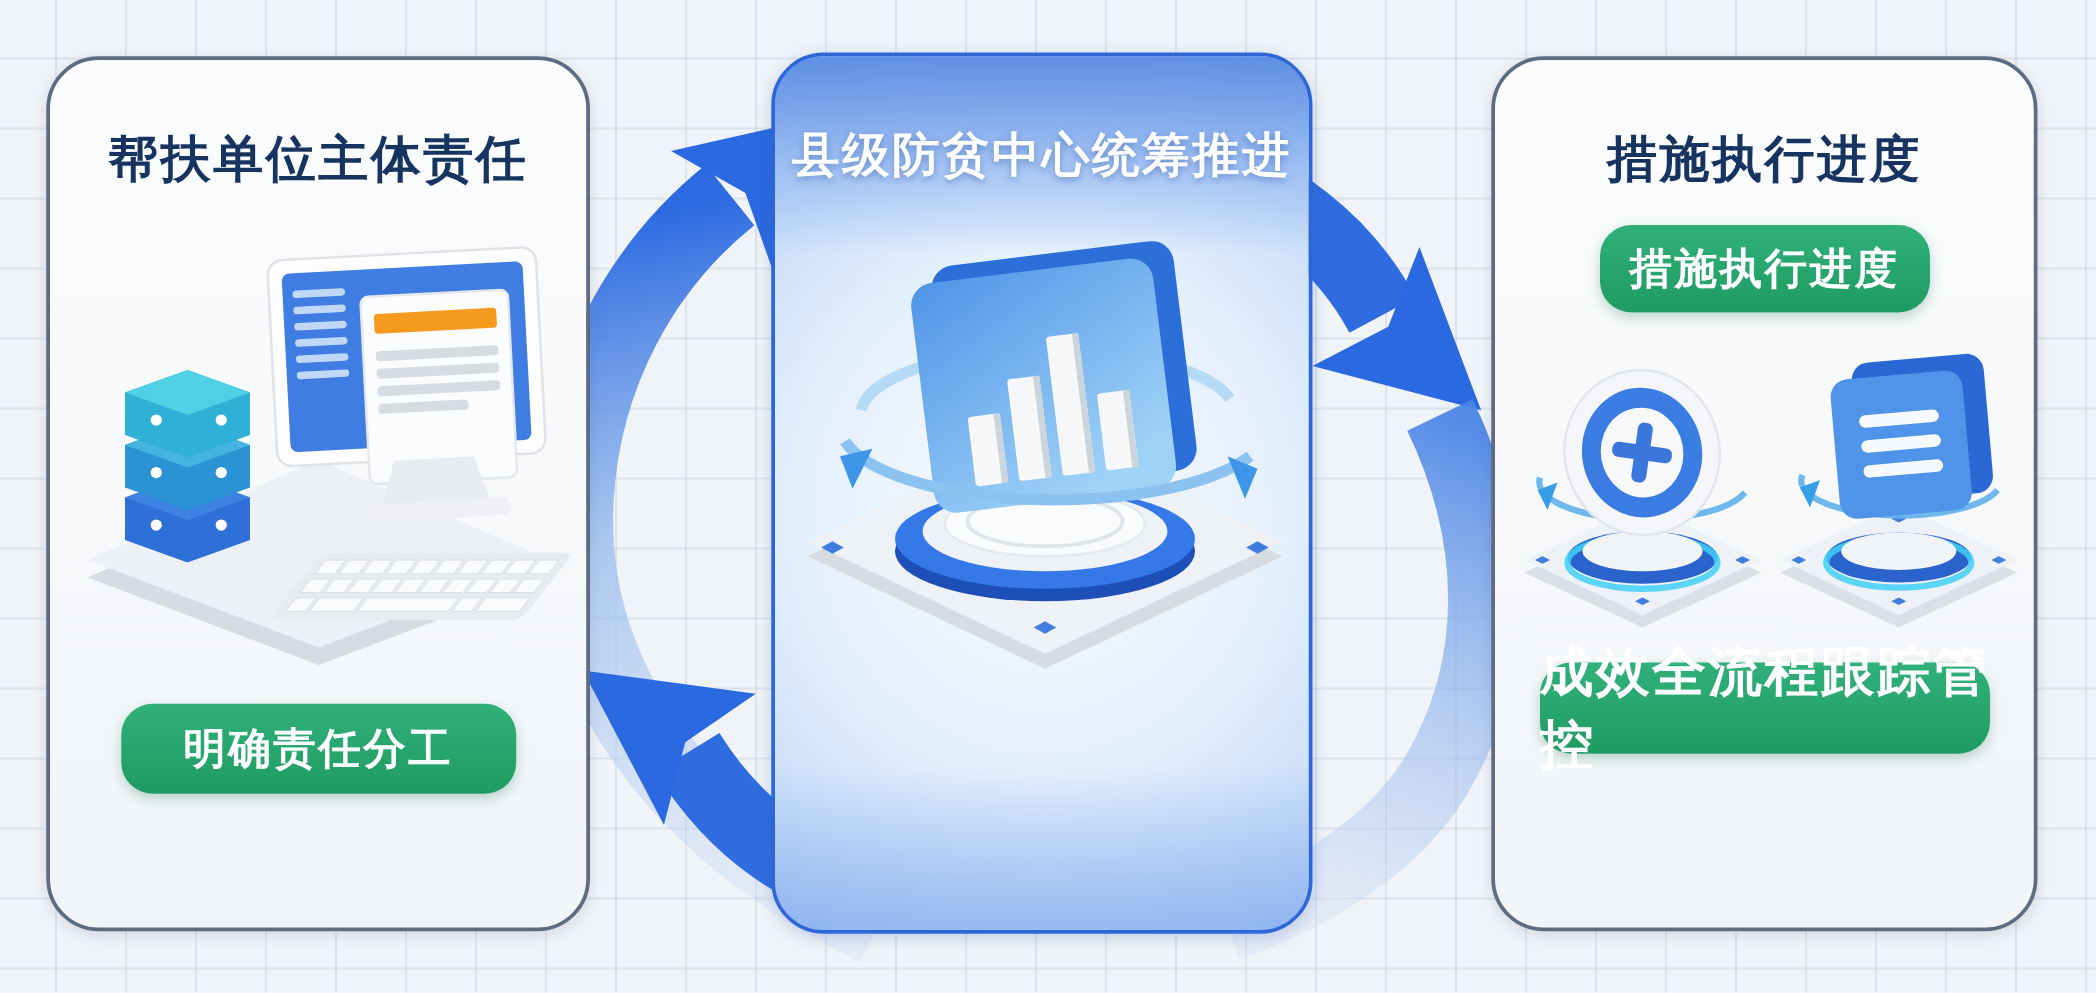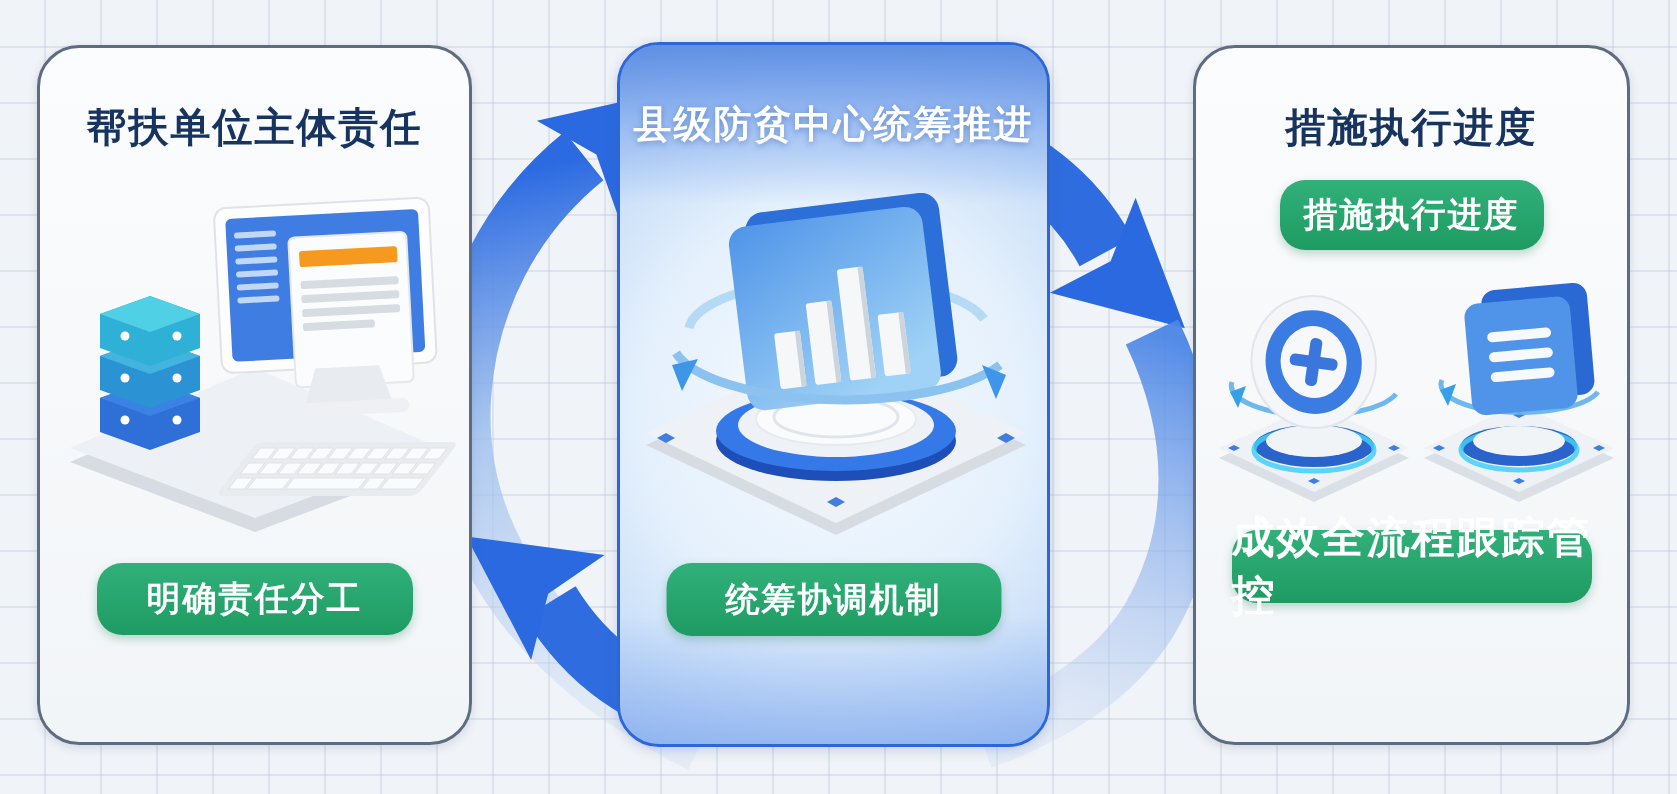--- a/index.html
+++ b/index.html
@@ -225,21 +225,20 @@
         </g>
       </g>
 
       <g>
         <path d="M 42 160 A 172 60 0 0 0 366 172" stroke="#8cc2f0" stroke-width="9" fill="none"></path>
         <polygon points="42,160 68,154 52,186" fill="#3f96e8" transform="translate(-4,12)"></polygon>
         <polygon points="366,172 342,162 356,196" fill="#3f96e8" transform="translate(6,10)"></polygon>
       </g>
     </svg>
 
-    <div class="badge middle-badge">统筹协调机制</div>
   </div>
 
   <div class="card side right">
     <div class="card-title">措施执行进度</div>
 
     <div class="badge right-badge-1">措施执行进度</div>
 
     <svg class="illus right-illus" width="420" height="270" viewBox="0 0 420 270">
 
       <g>

